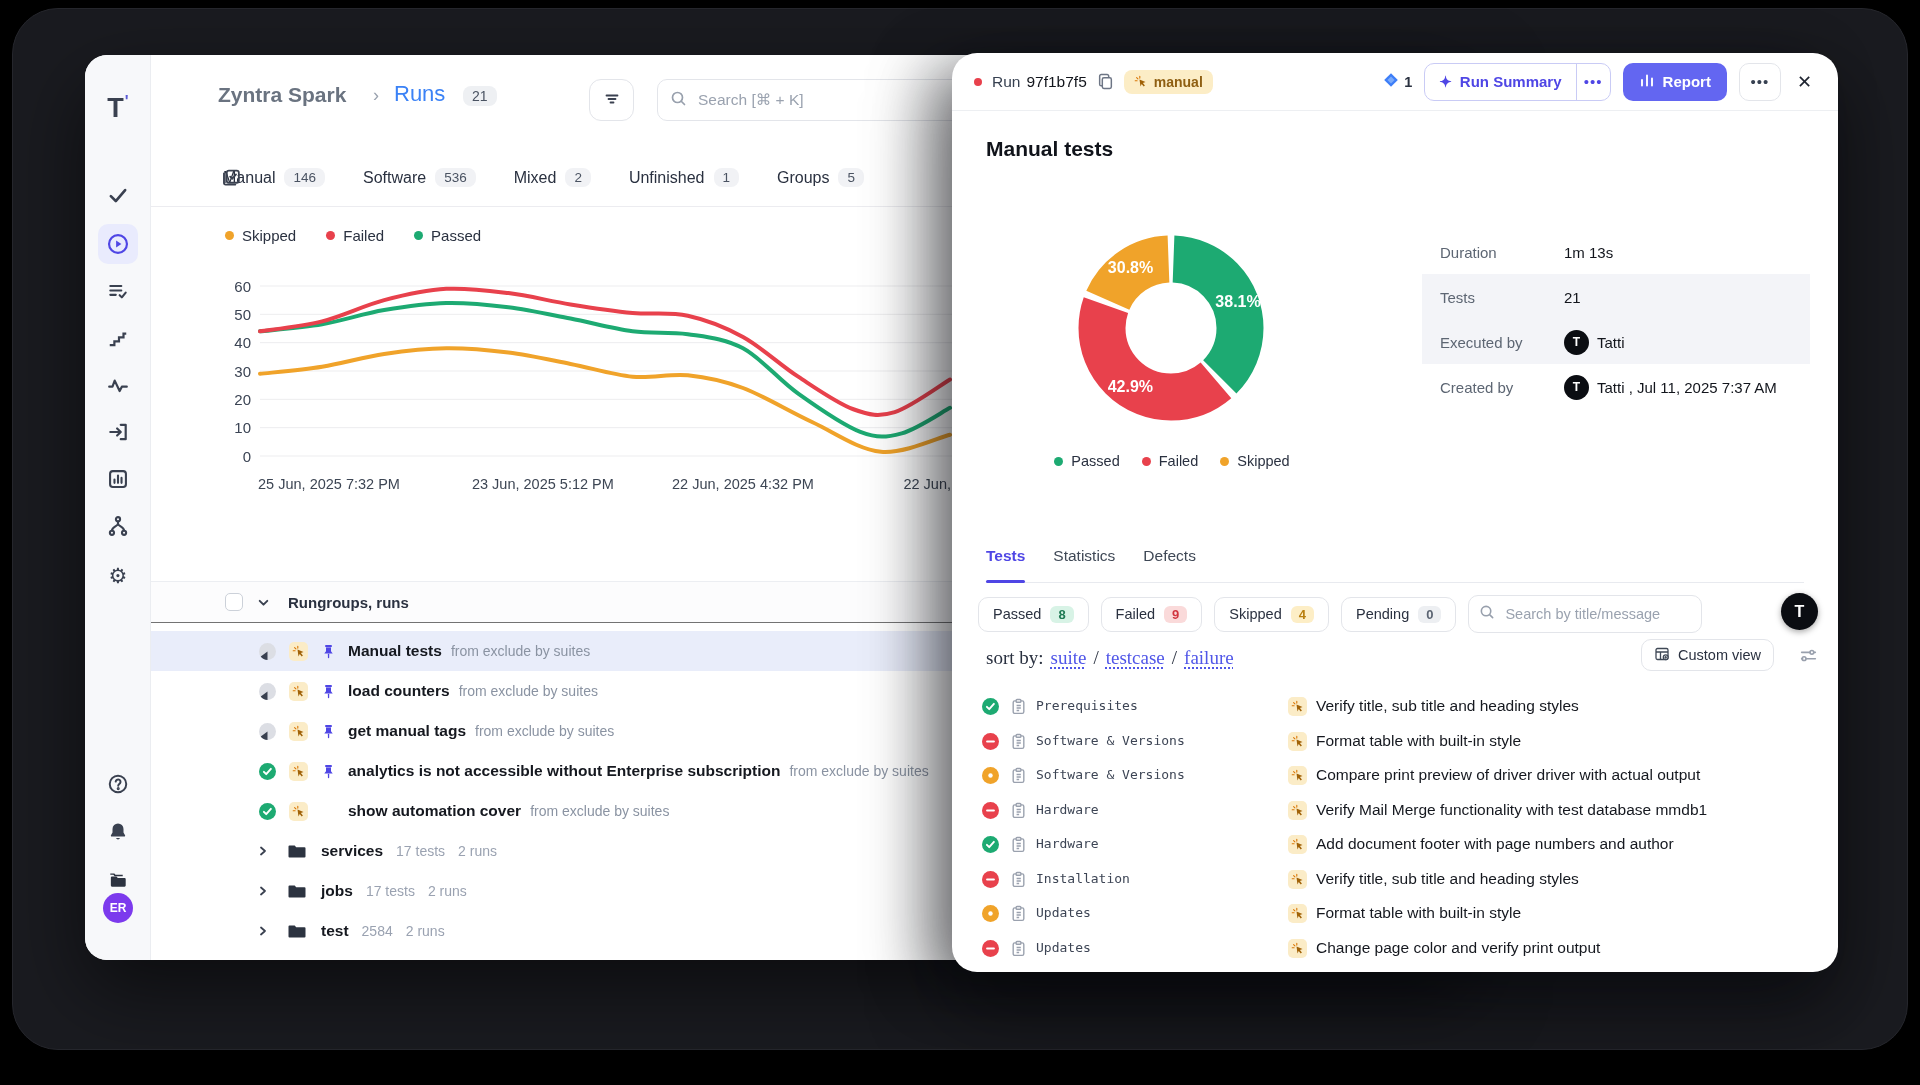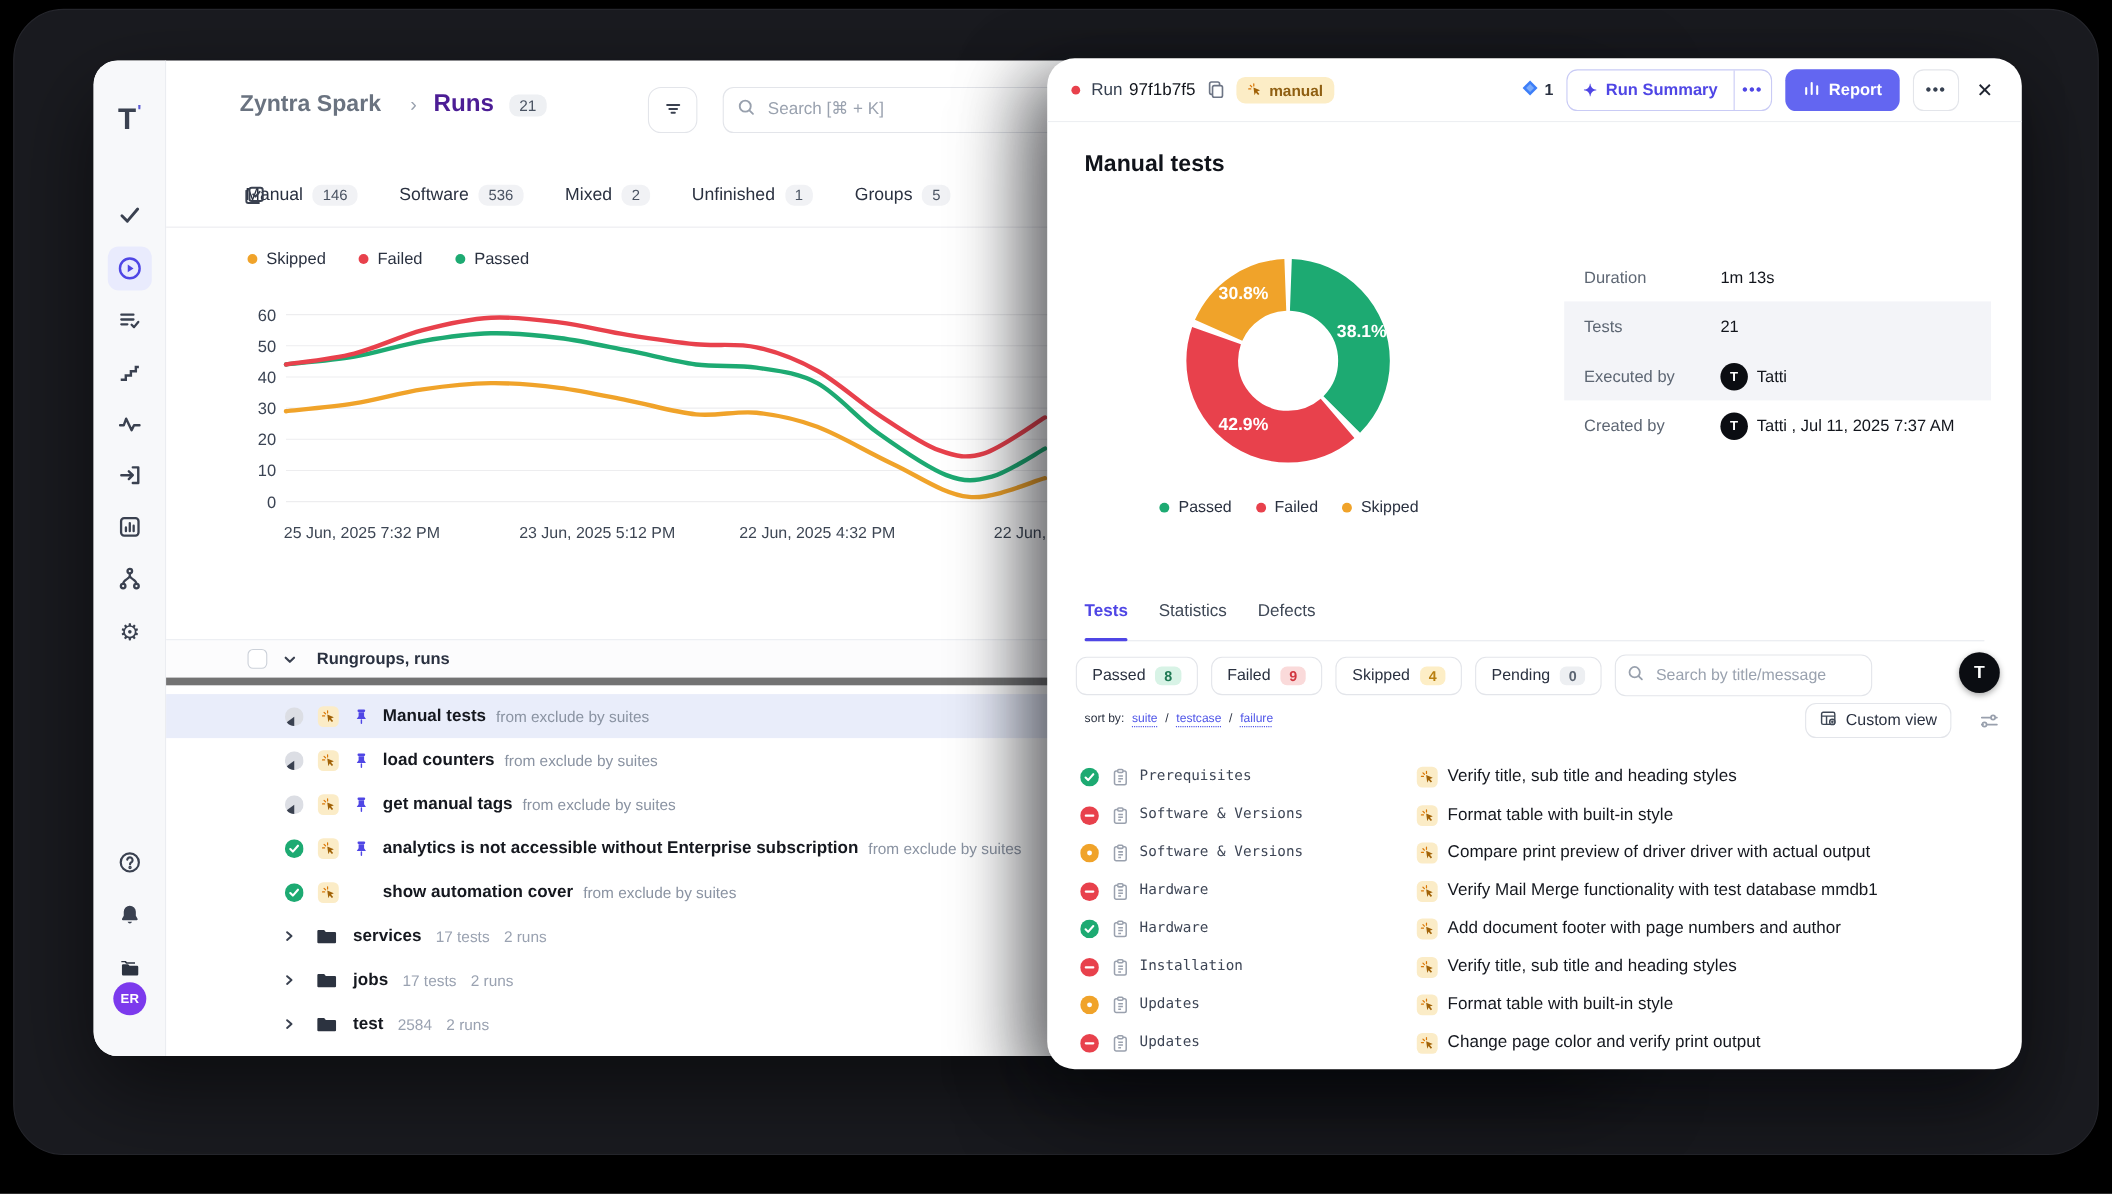--- a/index.html
+++ b/index.html
@@ -13,38 +13,38 @@
   .logo{position:absolute;left:0;top:38px;width:66px;text-align:center;font-weight:800;font-size:27px;color:#3a4150;}
   .logo .tick{color:#5b5bd6;font-weight:800;font-size:16px;vertical-align:top;margin-left:1px;}
   .side-item{position:absolute;left:13px;width:40px;height:40px;display:flex;align-items:center;justify-content:center;border-radius:10px;cursor:pointer;}
   .side-item.active{background:#e9ebfd;}
   .side-gear{font-size:21px;color:#3a4150;line-height:1;}
   .er-avatar{position:absolute;left:18px;width:30px;height:30px;border-radius:50%;background:#7c3aed;color:#fff;font-size:12px;font-weight:700;display:flex;align-items:center;justify-content:center;}
 
   .win-header{position:absolute;left:66px;top:0;right:0;height:88px;}
   .brand{position:absolute;left:67px;top:28px;font-size:21px;font-weight:600;color:#6a7380;}
   .crumb-sep{position:absolute;left:222px;top:30px;font-size:18px;color:#9aa2af;}
-  .page-title{position:absolute;left:243px;top:26px;font-size:22px;font-weight:700;color:#4c1d95;text-align:right;}
+  .page-title{position:absolute;left:243px;top:26px;font-size:22px;font-weight:400;color:#3b82f6;text-align:right;}
   .count-badge{position:absolute;left:312px;top:31px;background:#eef0f3;border-radius:8px;padding:2px 9px;font-size:14px;color:#4a5362;}
   .filter-btn{position:absolute;left:438px;top:24px;width:45px;height:42px;border:1px solid #e3e5ea;border-radius:12px;background:#fff;display:flex;align-items:center;justify-content:center;cursor:pointer;}
   .search-box{position:absolute;left:506px;top:24px;width:332px;height:42px;border:1px solid #e3e5ea;border-radius:10px;display:flex;align-items:center;padding:0 12px;gap:9px;background:#fff;}
   .search-box input{border:0;outline:0;flex:1;font-size:15.5px;color:#333;font-family:"Liberation Sans",sans-serif;background:transparent;}
   .search-box input::placeholder{color:#9aa2af;}
 
   .tabs-row{position:absolute;left:66px;top:94px;right:0;height:58px;border-bottom:1px solid #ececf0;display:flex;align-items:center;padding-left:72px;gap:38px;}
   .selectall{position:absolute;left:70px;top:18px;cursor:pointer;}
   .mtab{display:flex;align-items:center;gap:9px;font-size:16px;color:#2a3140;cursor:pointer;white-space:nowrap;}
   .mtab .cnt{background:#f1f2f5;border-radius:8px;padding:2px 9px;font-size:13.5px;color:#4a5362;}
 
   .legend{position:absolute;left:140px;top:172px;display:flex;gap:30px;align-items:center;}
   .lg-item{display:flex;align-items:center;gap:8px;font-size:15px;font-weight:500;color:#2a3140;}
   .dot{width:9px;height:9px;border-radius:50%;display:inline-block;}
   #line-chart{position:absolute;left:120px;top:218px;}
 
-  .list-sec-header{position:absolute;left:66px;right:0;top:526px;height:42px;border-top:1px solid #eceef2;border-bottom:7px solid #737373;display:flex;align-items:center;background:#fcfcfd;}
+  .list-sec-header{position:absolute;left:66px;right:0;top:526px;height:42px;border-top:1px solid #eceef2;border-bottom:1px solid #737373;display:flex;align-items:center;background:#fcfcfd;}
   .cbx{width:18px;height:18px;border:1.5px solid #ccd1d9;border-radius:5px;background:#fff;margin-left:74px;cursor:pointer;}
   .hdr-chev{margin-left:14px;cursor:pointer;display:flex;}
   .grp-title{margin-left:18px;font-size:15px;font-weight:700;color:#2a3140;}
   .runs-rows{position:absolute;left:66px;right:0;top:576px;}
   .run-row{position:relative;height:40px;display:flex;align-items:center;cursor:pointer;}
   .run-row.selected{background:#e9edfa;}
   .run-status{margin-left:108px;display:flex;width:17px;}
   .manual-ic{width:19px;height:19px;border-radius:5px;background:#fbecc7;display:inline-flex;align-items:center;justify-content:center;margin-left:13px;flex:0 0 auto;}
   .pin-ic{margin-left:13px;display:flex;width:15px;}
   .run-title{margin-left:12px;font-size:15.5px;font-weight:600;color:#15181f;white-space:nowrap;}
@@ -97,21 +97,21 @@
   .chip .pill{border-radius:6px;padding:1px 8px;font-size:13px;font-weight:600;}
   .pill.green{background:#d8f3e6;color:#1f7a54;}
   .pill.red{background:#fadada;color:#d1353f;}
   .pill.amber{background:#fdeec6;color:#b97f0f;}
   .pill.gray{background:#edeff2;color:#5b6472;}
   .p-search{flex:0 0 234px;height:38px;border:1px solid #e3e5ea;border-radius:10px;display:flex;align-items:center;gap:8px;padding:0 10px;overflow:hidden;}
   .p-search input{border:0;outline:0;width:100%;font-size:14.5px;color:#333;font-family:"Liberation Sans",sans-serif;}
   .p-search input::placeholder{color:#9aa2af;}
   .p-avatar{position:absolute;right:20px;top:540px;width:37px;height:37px;border-radius:50%;background:#0b0d12;color:#fff;font-weight:800;font-size:16px;display:flex;align-items:center;justify-content:center;box-shadow:0 2px 6px rgba(0,0,0,.35);cursor:pointer;z-index:3;}
 
-  .sort-row{position:absolute;left:34px;top:594px;display:flex;gap:7px;align-items:flex-start;font-size:11px;color:#2a3140;}
+  .sort-row{position:absolute;left:34px;top:594px;display:flex;gap:7px;align-items:flex-start;font-size:19px;color:#2a3140;font-family:Liberation Serif, serif;}
   .sort-row a{color:#5056e8;text-decoration:underline dotted;text-underline-offset:4px;cursor:pointer;}
   .sort-sep{color:#2a3140;}
   .custom-view{position:absolute;right:64px;top:586px;height:32px;border:1px solid #e3e5ea;border-radius:10px;background:#fff;display:flex;align-items:center;gap:8px;padding:0 12px;font-size:14.5px;color:#2a3140;cursor:pointer;}
   .sliders{position:absolute;right:20px;top:593px;cursor:pointer;display:flex;}
 
   .tests-rows{position:absolute;left:0;right:0;top:637px;}
   .test-row{position:relative;height:34.5px;cursor:pointer;}
   .test-row .st{position:absolute;left:30px;top:8px;display:flex;}
   .test-row .clip{position:absolute;left:58px;top:8px;display:flex;}
   .test-row .suite{position:absolute;left:84px;top:8px;font-family:"DejaVu Sans Mono",monospace;font-size:13px;color:#3d4555;}

